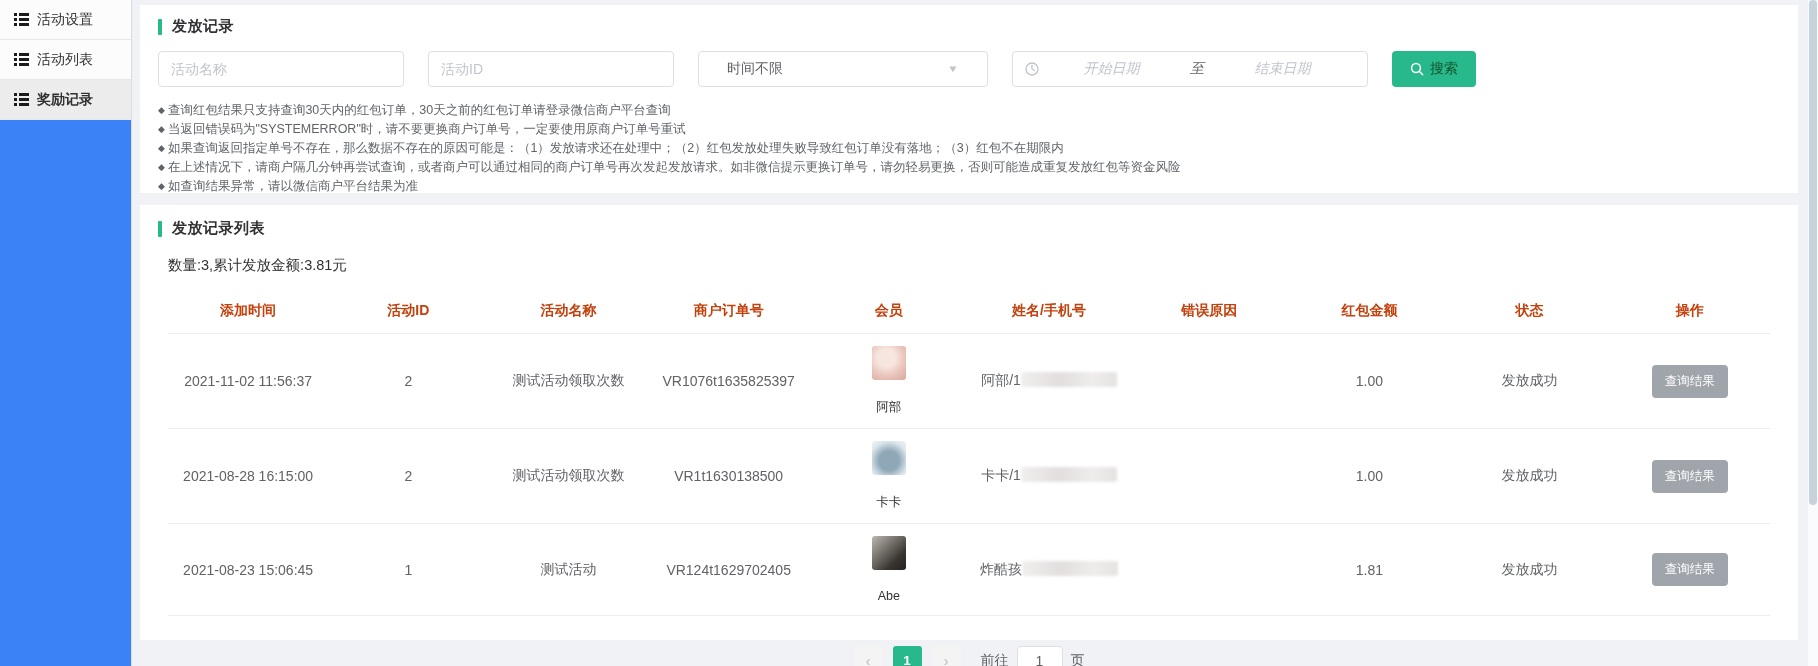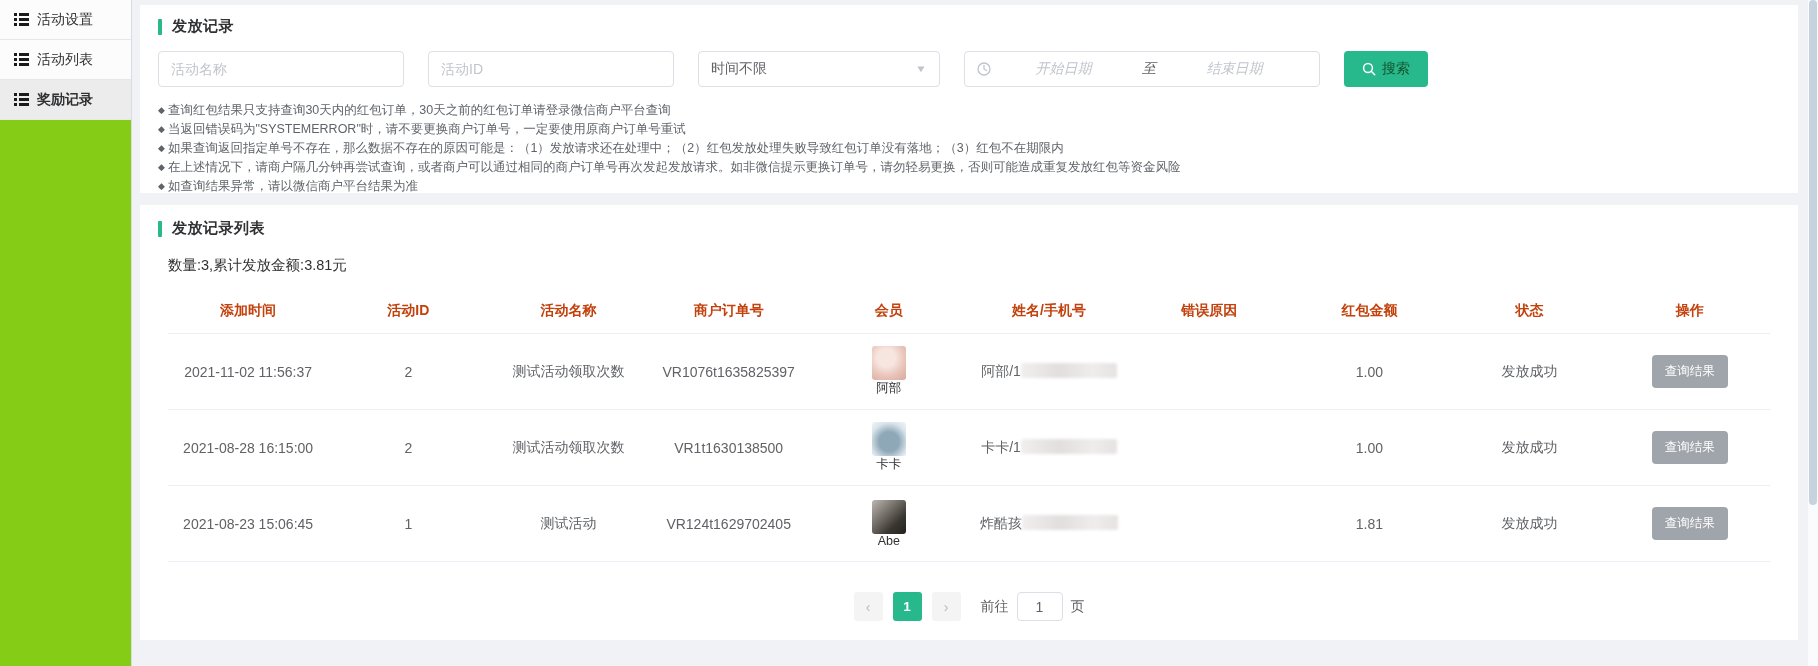--- a/index.html
+++ b/index.html
@@ -4,21 +4,21 @@
 <style>
   * { box-sizing: border-box; margin: 0; padding: 0; }
   html,body { width:1818px; height:666px; overflow:hidden; }
   body {
     font-family: "Liberation Sans", "DejaVu Sans", sans-serif;
     background:#f0f2f5; position:relative; color:#606266;
   }
   
   .sidebar {
     position:absolute; left:0; top:0; bottom:0; width:132px;
-    background:#84cc16; border-right:1px solid #d9dce1; z-index:2;
+    background:#3b82f6; border-right:1px solid #d9dce1; z-index:2;
   }
   .side-item {
     height:40px; display:flex; align-items:center; gap:8px;
     padding-left:14px; font-size:14px; color:#303133;
     border-bottom:1px solid #e6e8eb; cursor:pointer; background:#fcfcfc;
   }
   .side-item.active { background:#ececec; font-weight:bold; }
   .list-icon { width:15px; height:13px; flex:0 0 auto; }
   
   .main { position:absolute; left:140px; right:20px; top:0; bottom:0; }
@@ -30,22 +30,22 @@
   .section-title b { font-size:15px; color:#303133; font-weight:bold; letter-spacing:.5px; }
   
   .filters { display:flex; align-items:center; gap:24px; margin-top:15px; }
   .f-input {
     width:246px; height:36px; border:1px solid #dcdfe6; border-radius:4px;
     padding:0 12px; font-size:14px; color:#606266; outline:none;
     font-family:"Liberation Sans","DejaVu Sans",sans-serif;
   }
   .f-input::placeholder { color:#c0c4cc; }
   .f-select {
-    width:242px; height:36px; border:1px solid #dcdfe6; border-radius:4px;
-    padding:0 12px; font-size:14px; color:#606266;
+    width:290px; height:36px; border:1px solid #dcdfe6; border-radius:4px;
+    padding:0 28px; font-size:14px; color:#606266;
     display:flex; align-items:center; justify-content:space-between; cursor:pointer; background:#fff;
   }
   .chev { color:#c0c4cc; font-size:12px; transform:scaleY(.8); }
   .f-daterange {
     width:356px; height:36px; border:1px solid #dcdfe6; border-radius:4px;
     display:flex; align-items:center; padding:0 12px; font-size:14px; background:#fff; cursor:text;font-style:italic;
   }
   .f-daterange .ph { color:#c0c4cc; flex:1; text-align:center; }
   .f-daterange .to { color:#606266; padding:0 6px; }
   .clock { color:#c0c4cc; width:14px; height:14px; flex:0 0 auto; }
@@ -64,21 +64,21 @@
   table.records { width:calc(100% - 20px); margin:14px 10px 0; border-collapse:collapse; table-layout:fixed; }
   table.records th {
     font-size:14px; color:#c2410c; font-weight:bold; padding:13px 4px;
     border-bottom:1px solid #ebeef5; text-align:center;
   }
   table.records td {
     font-size:14px; color:#606266; padding:12px 4px; text-align:center;
     border-bottom:1px solid #ebeef5; height:76px; vertical-align:middle;
   }
   td.time { color:#333; }
-  .member { display:flex; flex-direction:column; align-items:center; gap:0; }
+  .member { display:flex; flex-direction:column; align-items:center; gap:19px; }
   .avatar { width:34px; height:34px; border-radius:3px; }
   .avatar.a1 { background:radial-gradient(circle at 42% 35%, #f7e6df 0 30%, #eac6bc 60%, #d9a89d); }
   .avatar.a2 { background:radial-gradient(circle at 50% 58%, #8fa8b8 0 38%, #d9e4ea 72%, #f3f6f8); }
   .avatar.a3 { background:linear-gradient(135deg,#bcb7b0 0%,#7d7871 35%,#3a3733 70%,#23211e); }
   .member-label { font-size:12.5px; color:#333; }
   .masked {
     display:inline-block; width:96px; height:15px; border-radius:2px; vertical-align:-2px;
     background:linear-gradient(90deg,#f1eeee,#e2dede 40%,#efecec 75%,#e6e2e2); filter:blur(1.5px);
   }
   .status-ok { color:#67C23A; }

